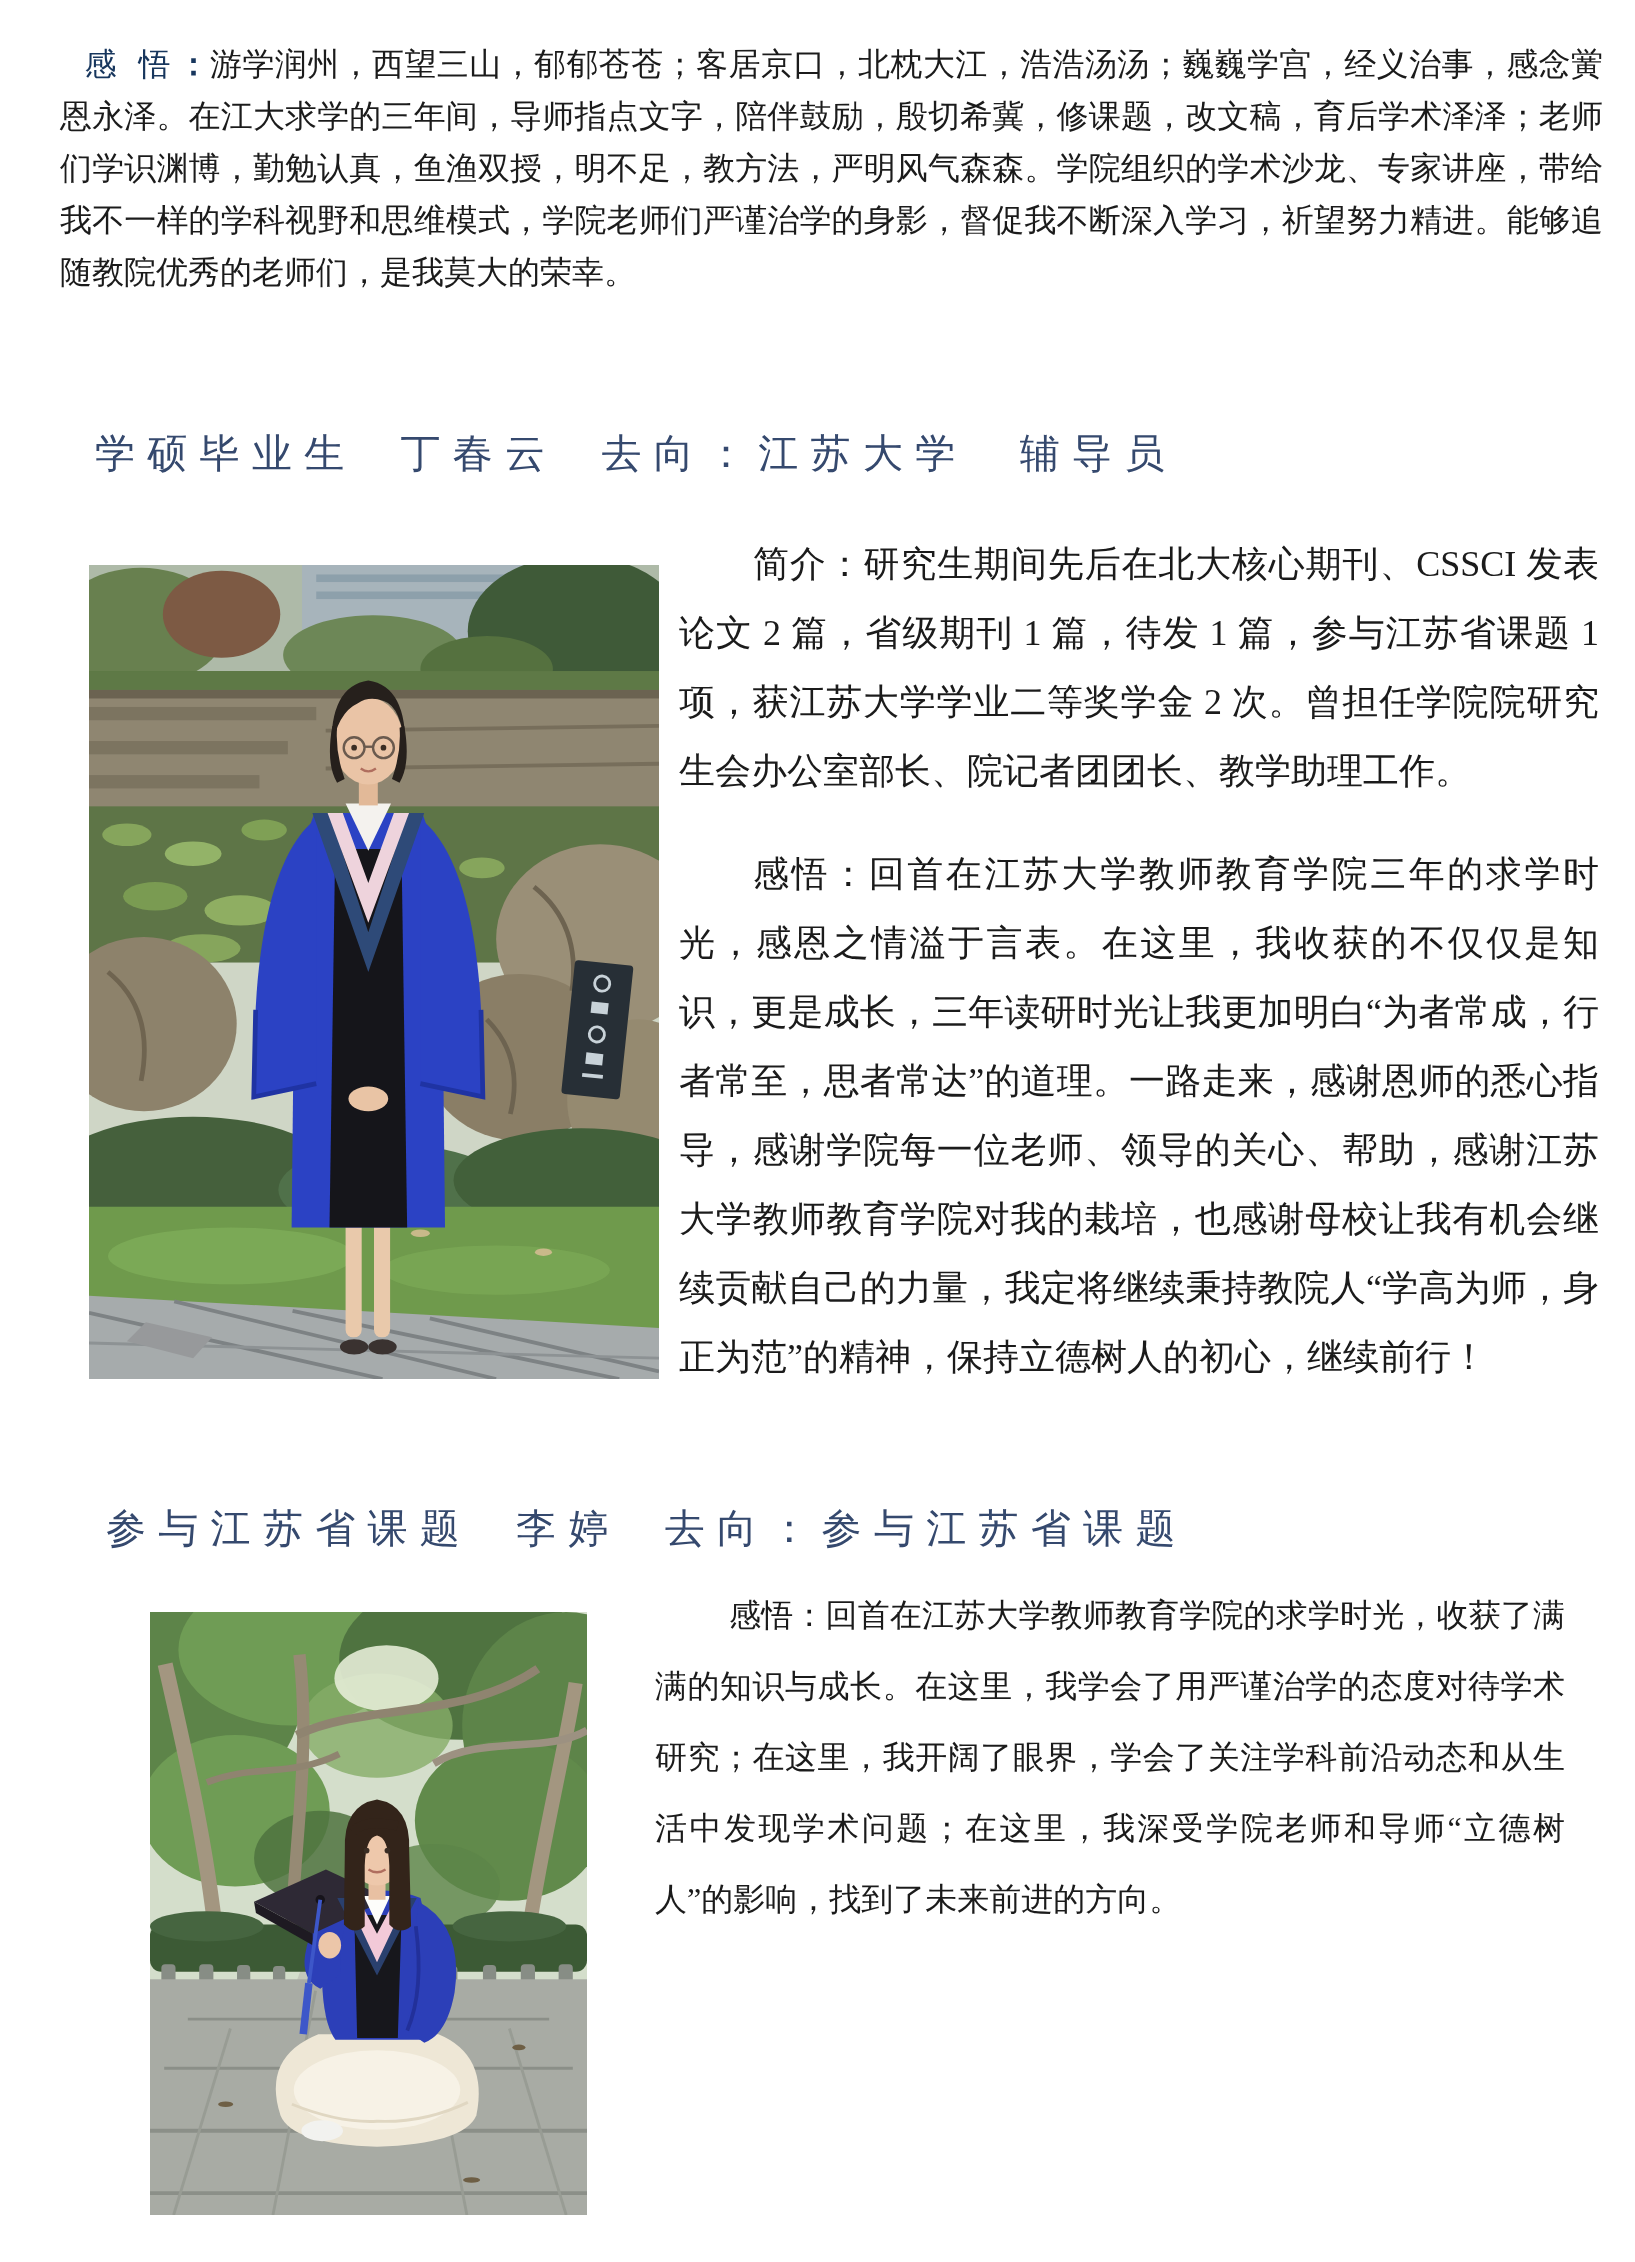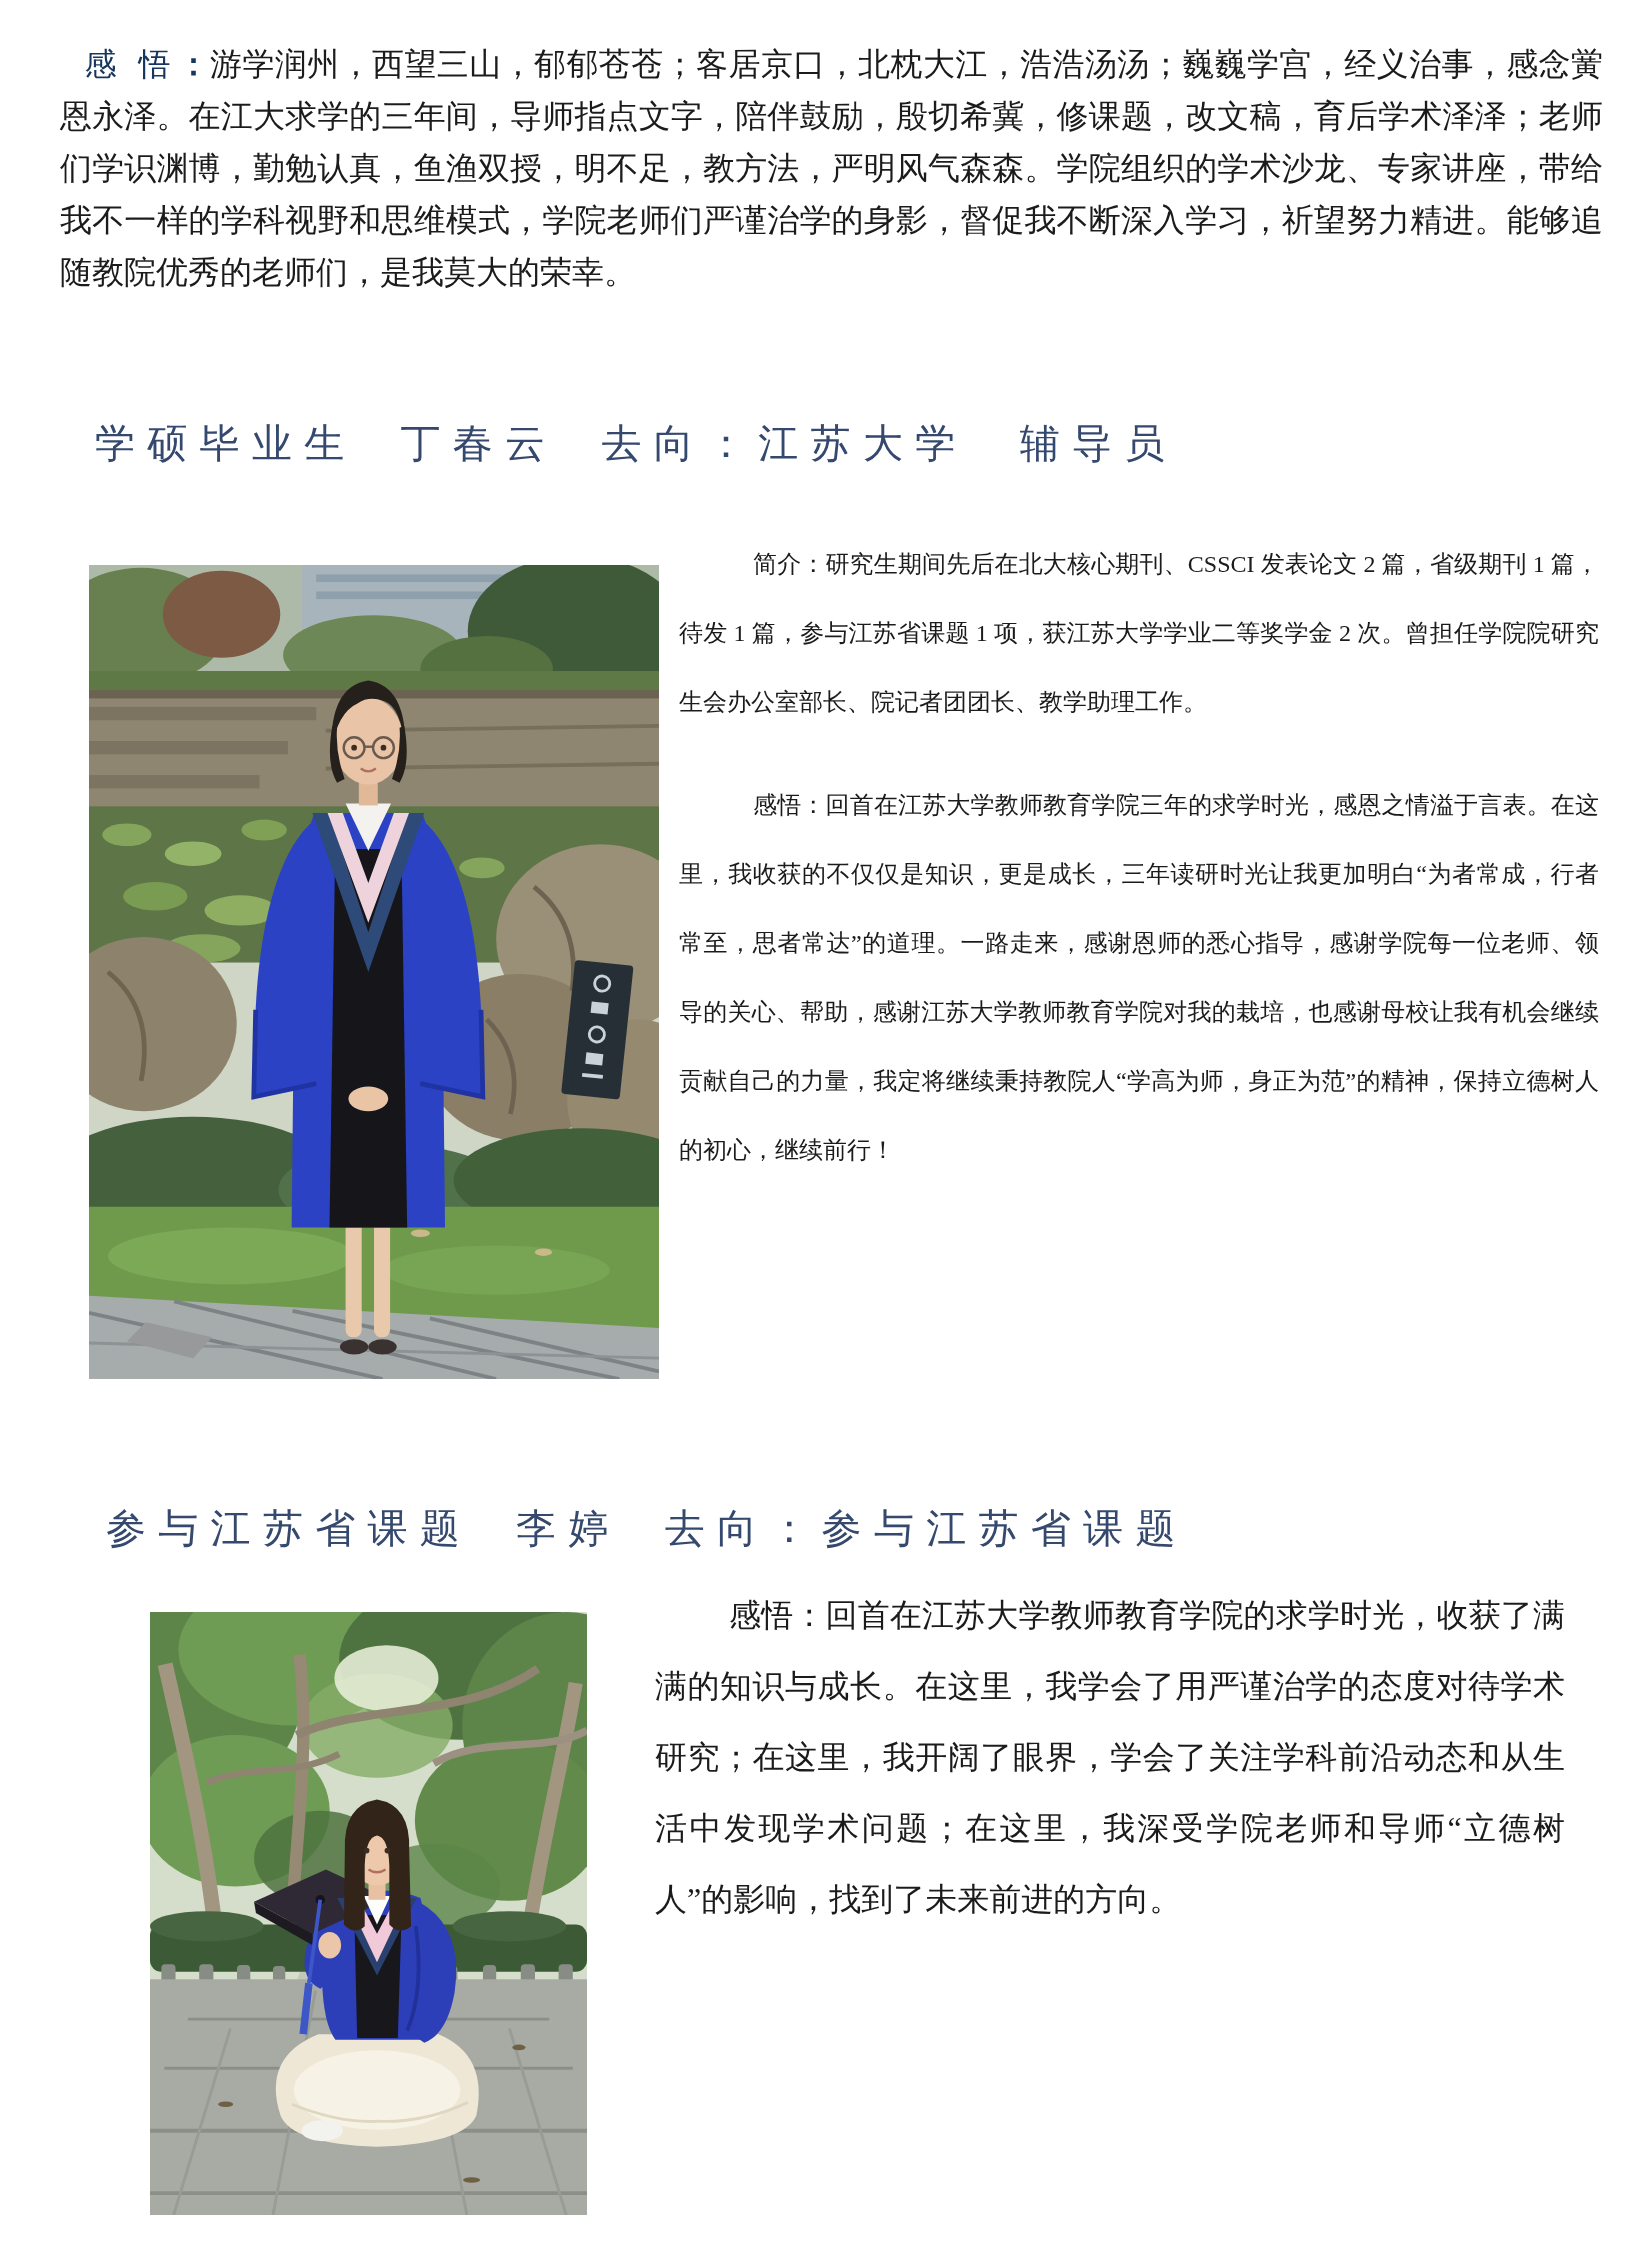--- a/index.html
+++ b/index.html
@@ -12,31 +12,31 @@
   }
   .para{position:absolute;text-align:justify;margin:0;}
   #intro-para{left:60px;top:38px;width:1543px;font-size:32px;line-height:52px;text-indent:24.6px;}
   .intro-label{font-weight:normal;color:var(--color-label,#17365d);letter-spacing:6.6px;}
   .intro-colon{font-weight:bold;color:var(--color-label,#17365d);}
 
   .gr-heading{
     position:absolute;font-size:40px;letter-spacing:12.3px;white-space:nowrap;
     color:var(--color-heading,#35496e);font-weight:400;
   }
-  #heading-1{left:95px;top:416px;}
+  #heading-1{left:95px;top:426px;}
   #heading-2{left:106px;top:1501px;}
   .hgap{display:inline-block;width:44px;}
 
   .photo{position:absolute;overflow:hidden;background:#cfd6c6;}
   #photo-1{left:89px;top:565px;width:570px;height:814px;}
   #photo-2{left:150px;top:1612px;width:437px;height:603px;}
   .photo svg{display:block;width:100%;height:100%;}
 
   .col{position:absolute;text-align:justify;}
-  #col-1{left:679px;top:530px;width:920px;font-size:24px;line-height:69px;}
+  #col-1{left:679px;top:530px;width:920px;font-size:36px;line-height:69px;}
   #col-2{left:655px;top:1580px;width:910px;font-size:32px;line-height:71px;}
   .col p{margin:0;text-indent:74px;}
   #col-1 .reflection{margin-top:34px;}
 </style>
 </head>
 <body>
 
 <div class="page">
 
   <p class="para" id="intro-para">

